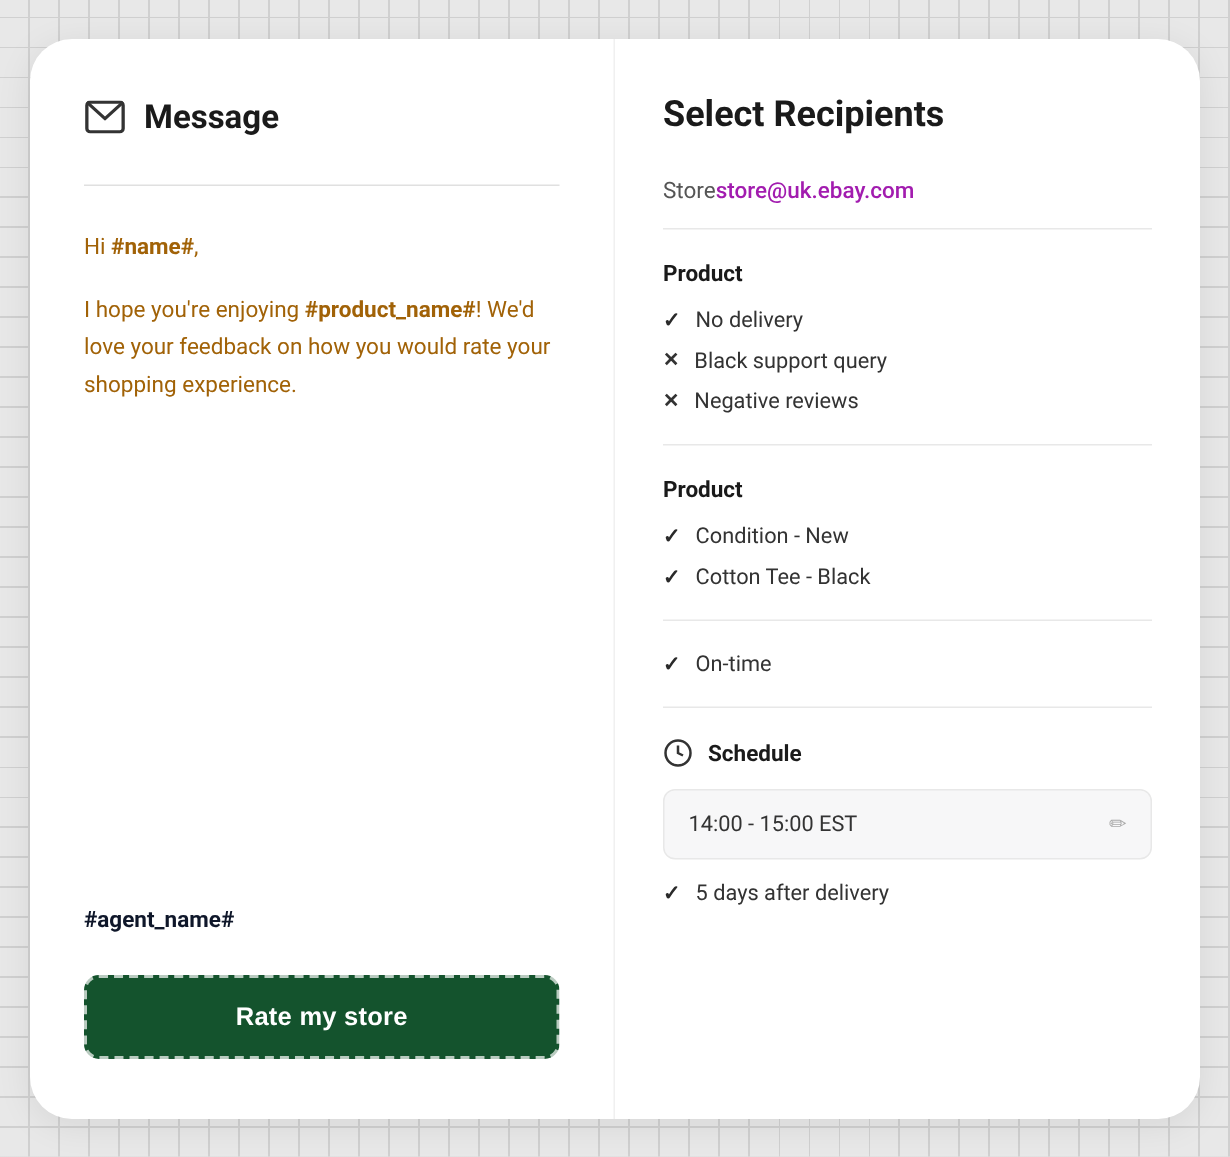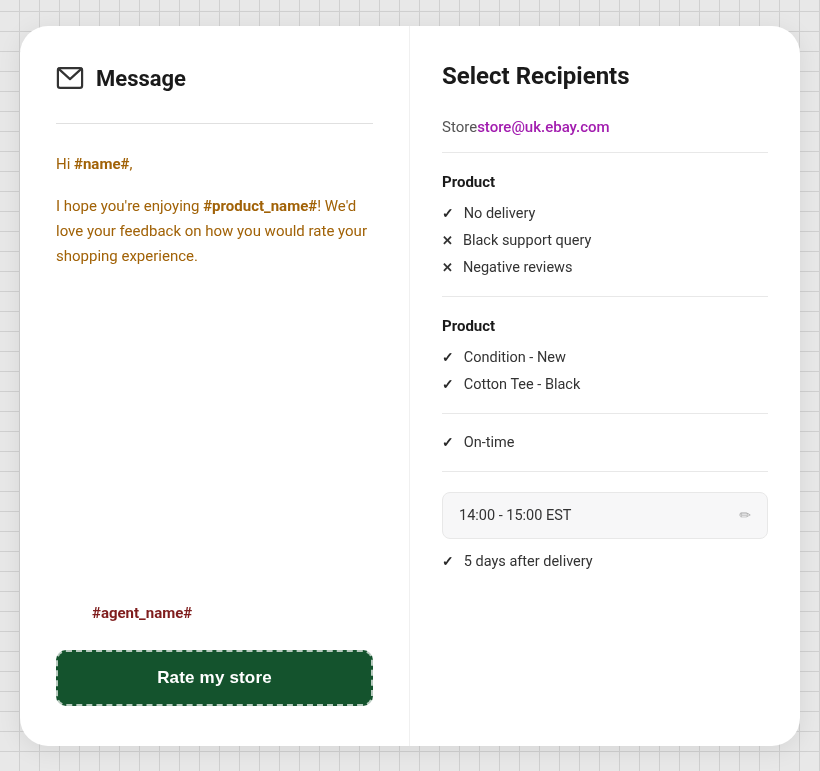--- a/index.html
+++ b/index.html
@@ -60,23 +60,22 @@
     }
     .message-body p {
       margin-bottom: 18px;
     }
     .bold-var {
       font-weight: 700;
     }
     .agent-name {
       font-weight: 700;
       font-size: 15px;
-      color: #7f1d1d;
+      color: #0f172a;
       margin-bottom: 28px;
-      margin-left: 36px;
     }
     .cta-button {
       width: 100%;
       padding: 16px;
       background: #14532d;
       color: #fff;
       font-size: 17px;
       font-weight: 600;
       border: 2.5px dashed rgba(255,255,255,0.7);
       border-radius: 10px;
@@ -249,20 +248,27 @@
     </div>
 
     <div class="section-group">
       <div class="filter-item">
         <span class="check-icon">✓</span>
         <span>On-time</span>
       </div>
     </div>
 
     <div class="section-group" style="border-bottom: none;">
+      <div class="schedule-header">
+        <svg class="clock-icon" viewBox="0 0 24 24" fill="none" stroke="#333" stroke-width="2">
+          <circle cx="12" cy="12" r="10"></circle>
+          <polyline points="12,6 12,12 16,14"></polyline>
+        </svg>
+        <span class="schedule-title">Schedule</span>
+      </div>
       <div class="schedule-box">
         <span class="schedule-time">14:00 - 15:00 EST</span>
         <span class="edit-icon">✏</span>
       </div>
       <div class="delivery-item">
         <span class="check-icon">✓</span>
         <span>5 days after delivery</span>
       </div>
     </div>
   </div>

